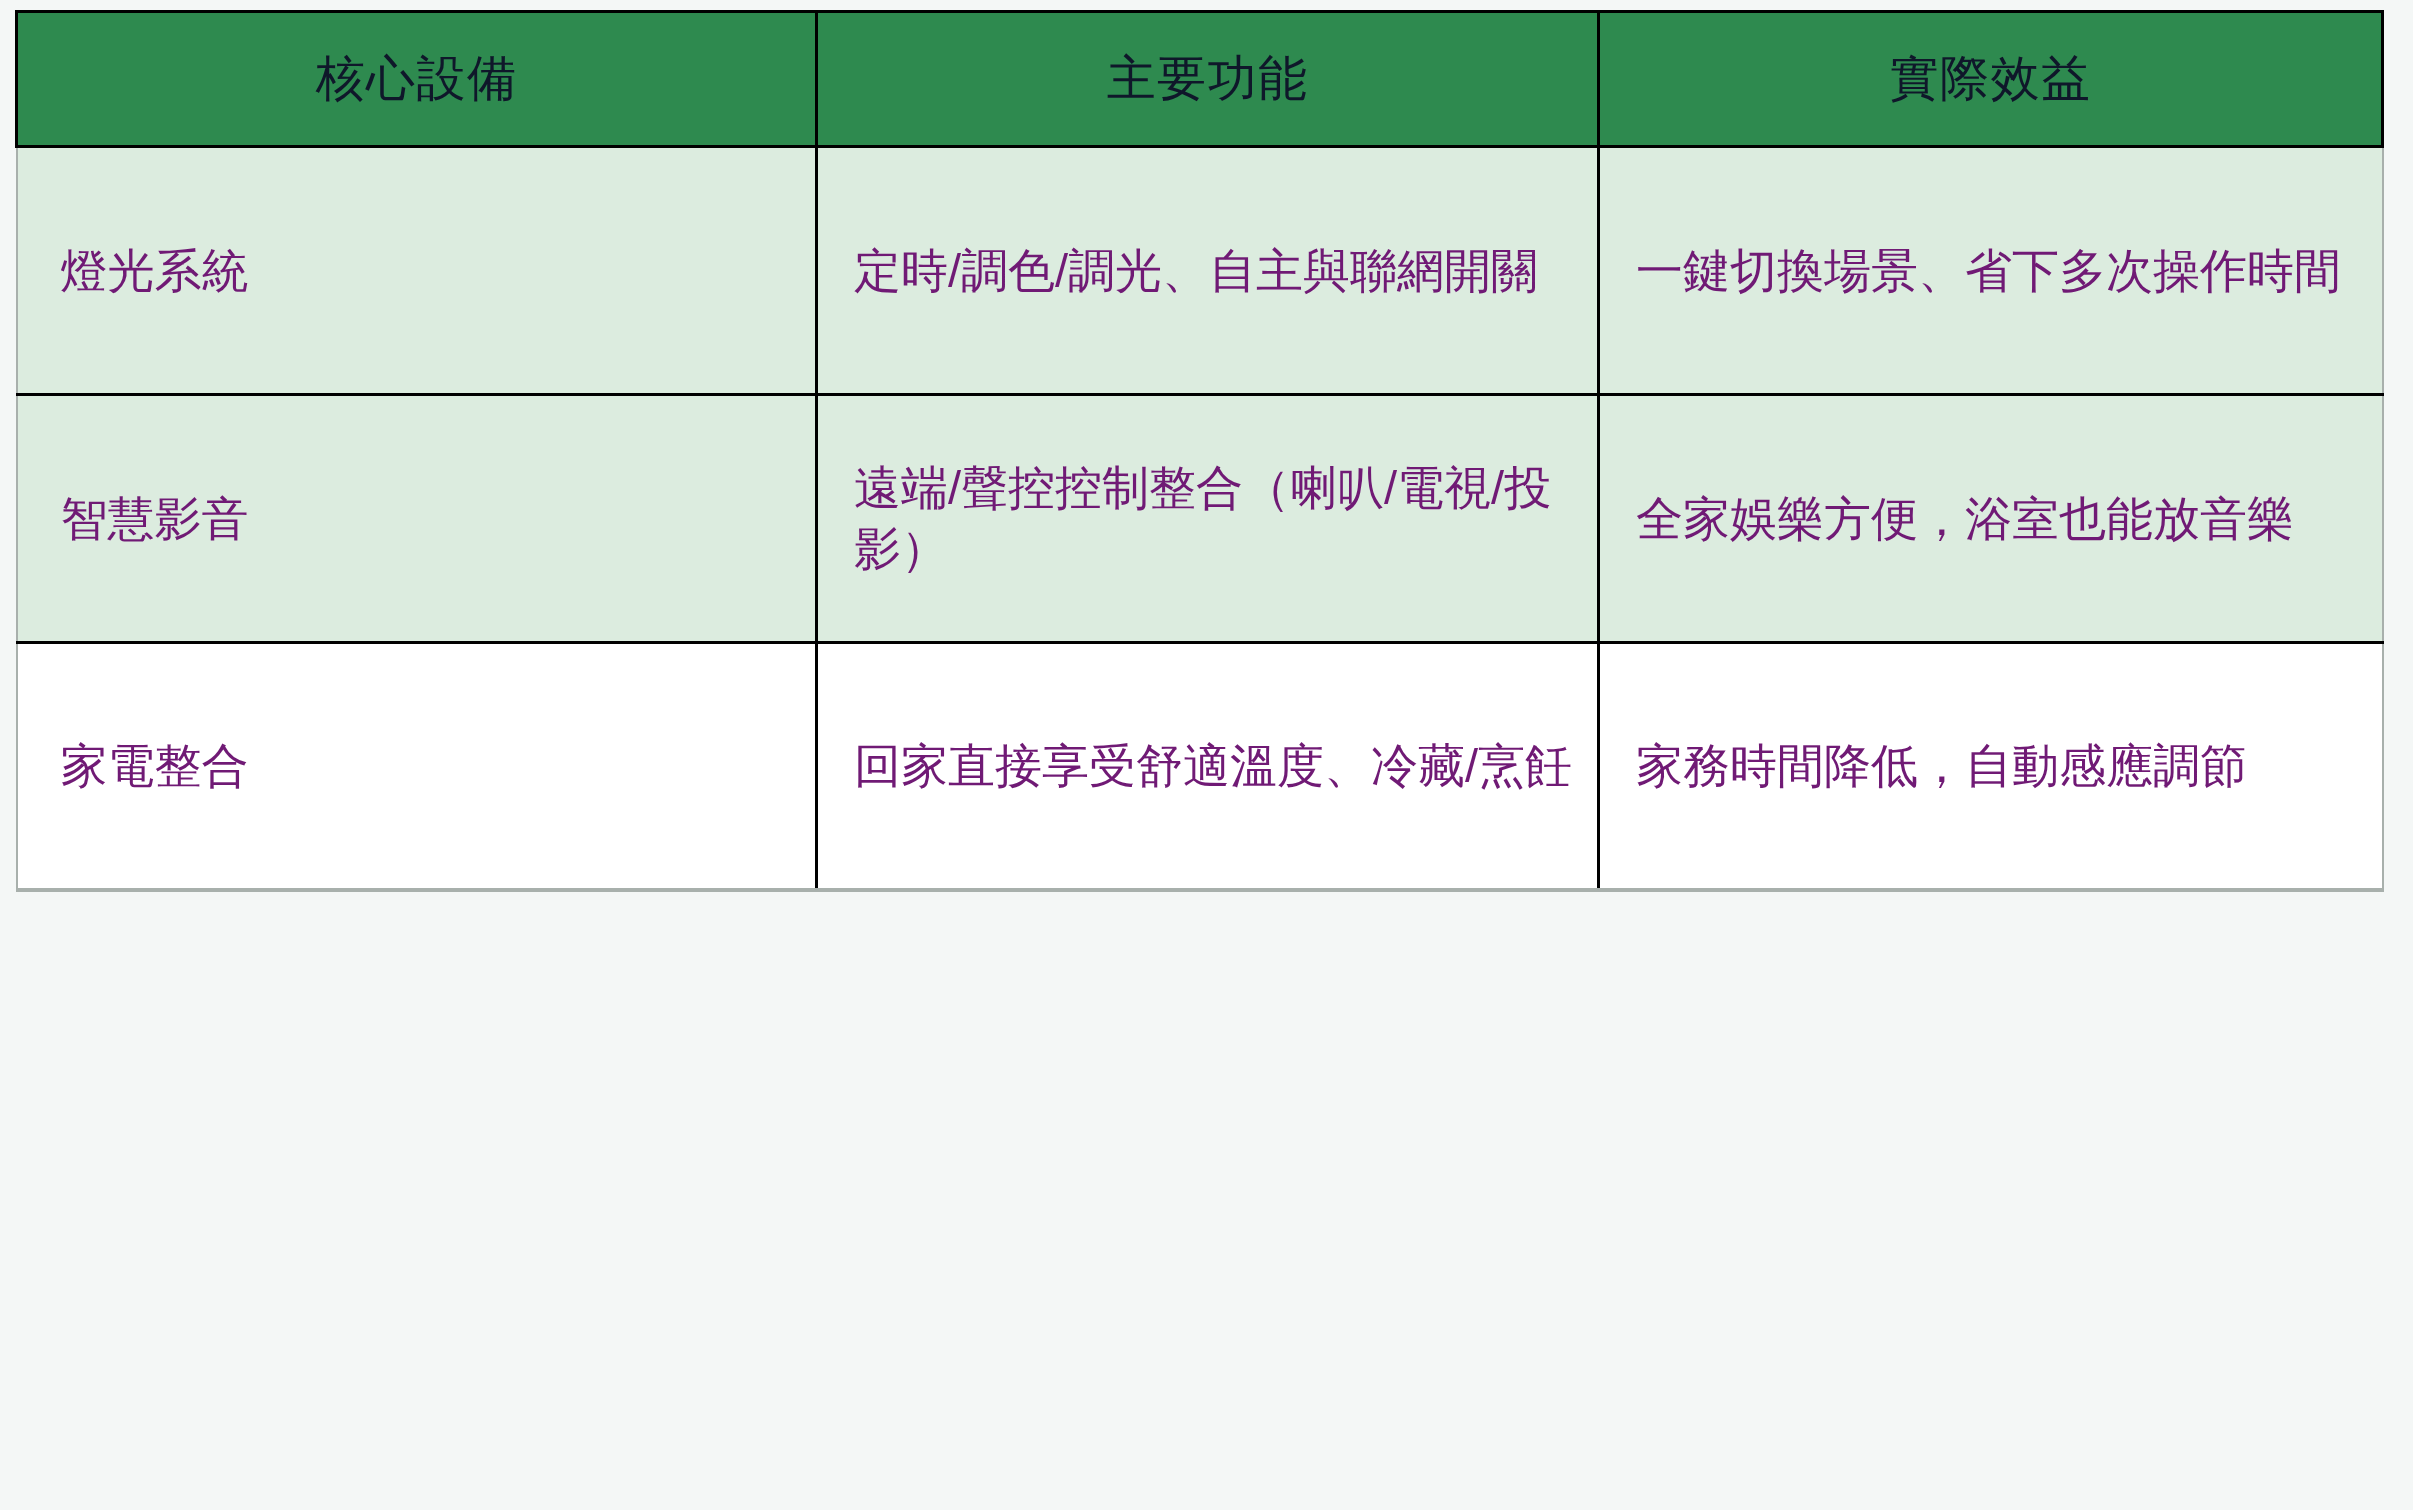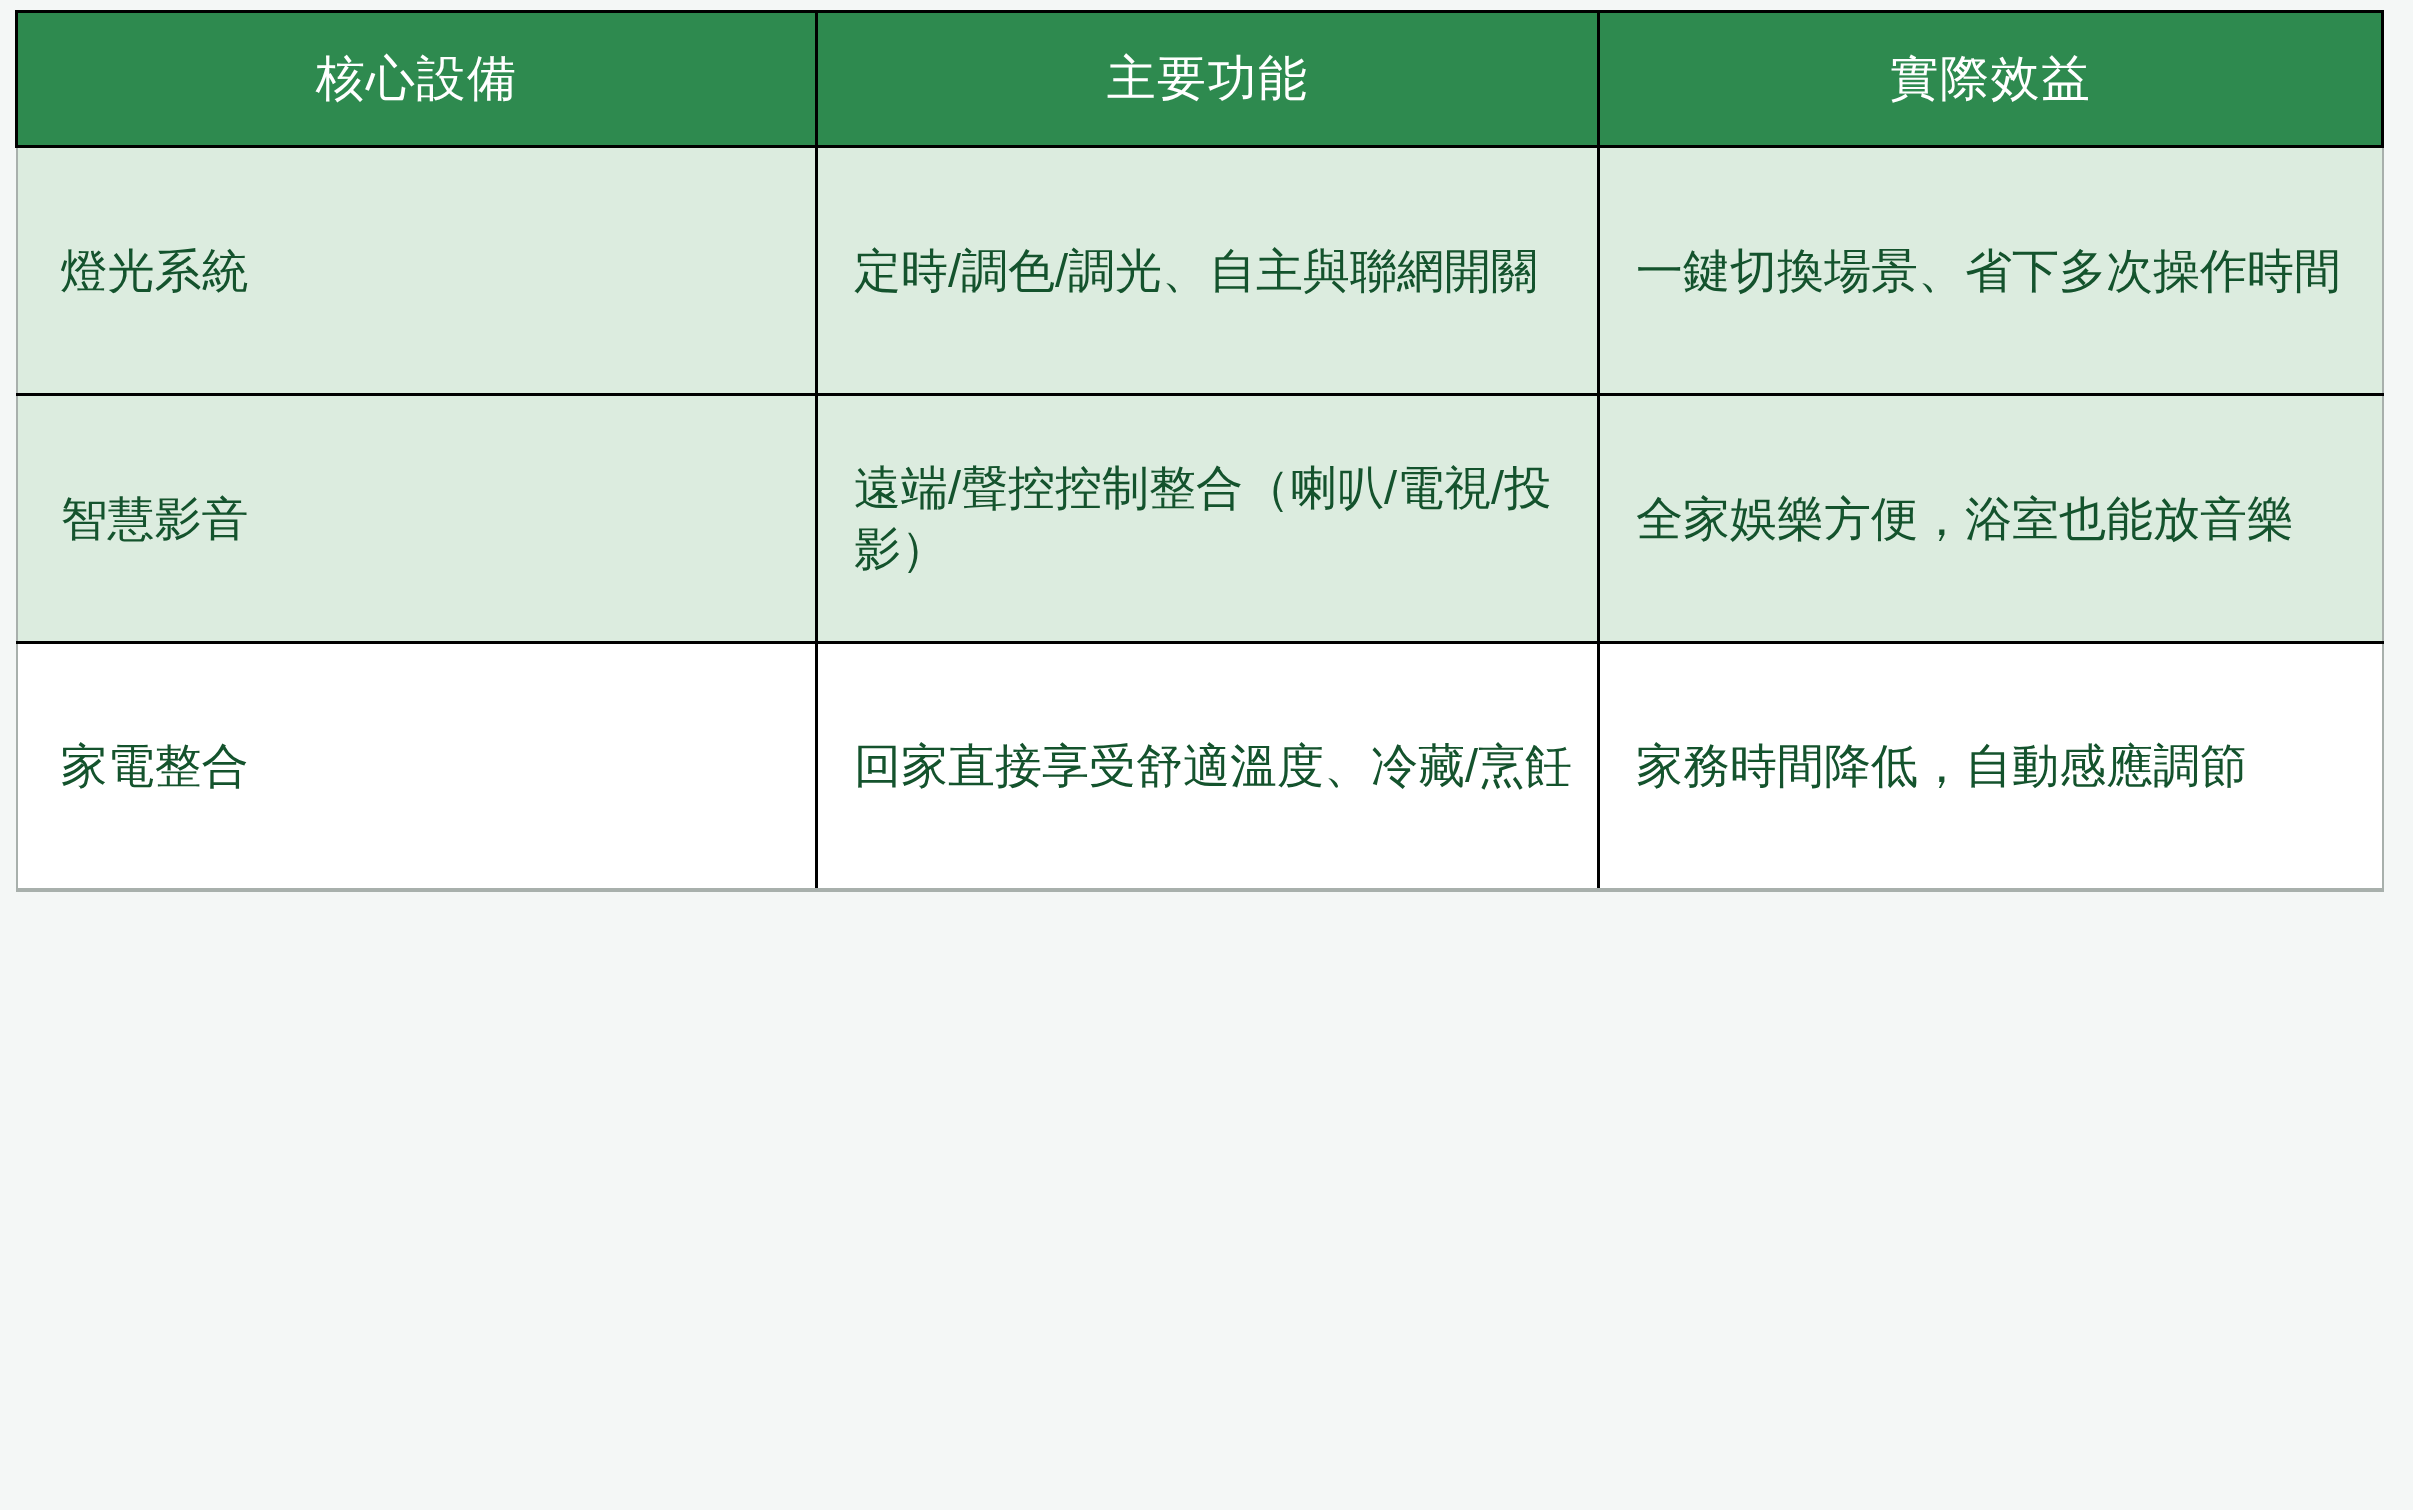--- a/index.html
+++ b/index.html
@@ -35,42 +35,42 @@
     table-layout: fixed;
   }
 
   table.benefit-table col.c1 { width: 800px; }
   table.benefit-table col.c2 { width: 782px; }
   table.benefit-table col.c3 { width: 784px; }
 
   
   thead tr.head-row th {
     background: #2e8a4f;
-    color: #ffffff;
+    color: #0f172a;
     font-weight: 400;
     font-size: 49px;
     line-height: 1.18;
     height: 135px;
     text-align: center;
     vertical-align: middle;
     padding: 0 12.4px;
     box-sizing: border-box;
     border-left: 3.4px solid #000000;
     border-right: 3.4px solid #000000;
     border-top: 3.4px solid #000000;
     border-bottom: 3.4px solid #000000;
     letter-spacing: 1.4px;
     margin-left: 8px;
   }
 
   
   tbody tr td {
     font-size: 47px;
     line-height: 1.3;
-    color: #14532d;
+    color: #701a75;
     vertical-align: middle;
     padding: 13.7px 18px 13.7px 32px;
     box-sizing: border-box;
     height: 248px;
     border-left: 2.1px solid #a8b0ac;
     border-right: 2.1px solid #a8b0ac;
     border-bottom: 3.4px solid #000000;
     word-break: break-all;
     overflow-wrap: anywhere;
   }

